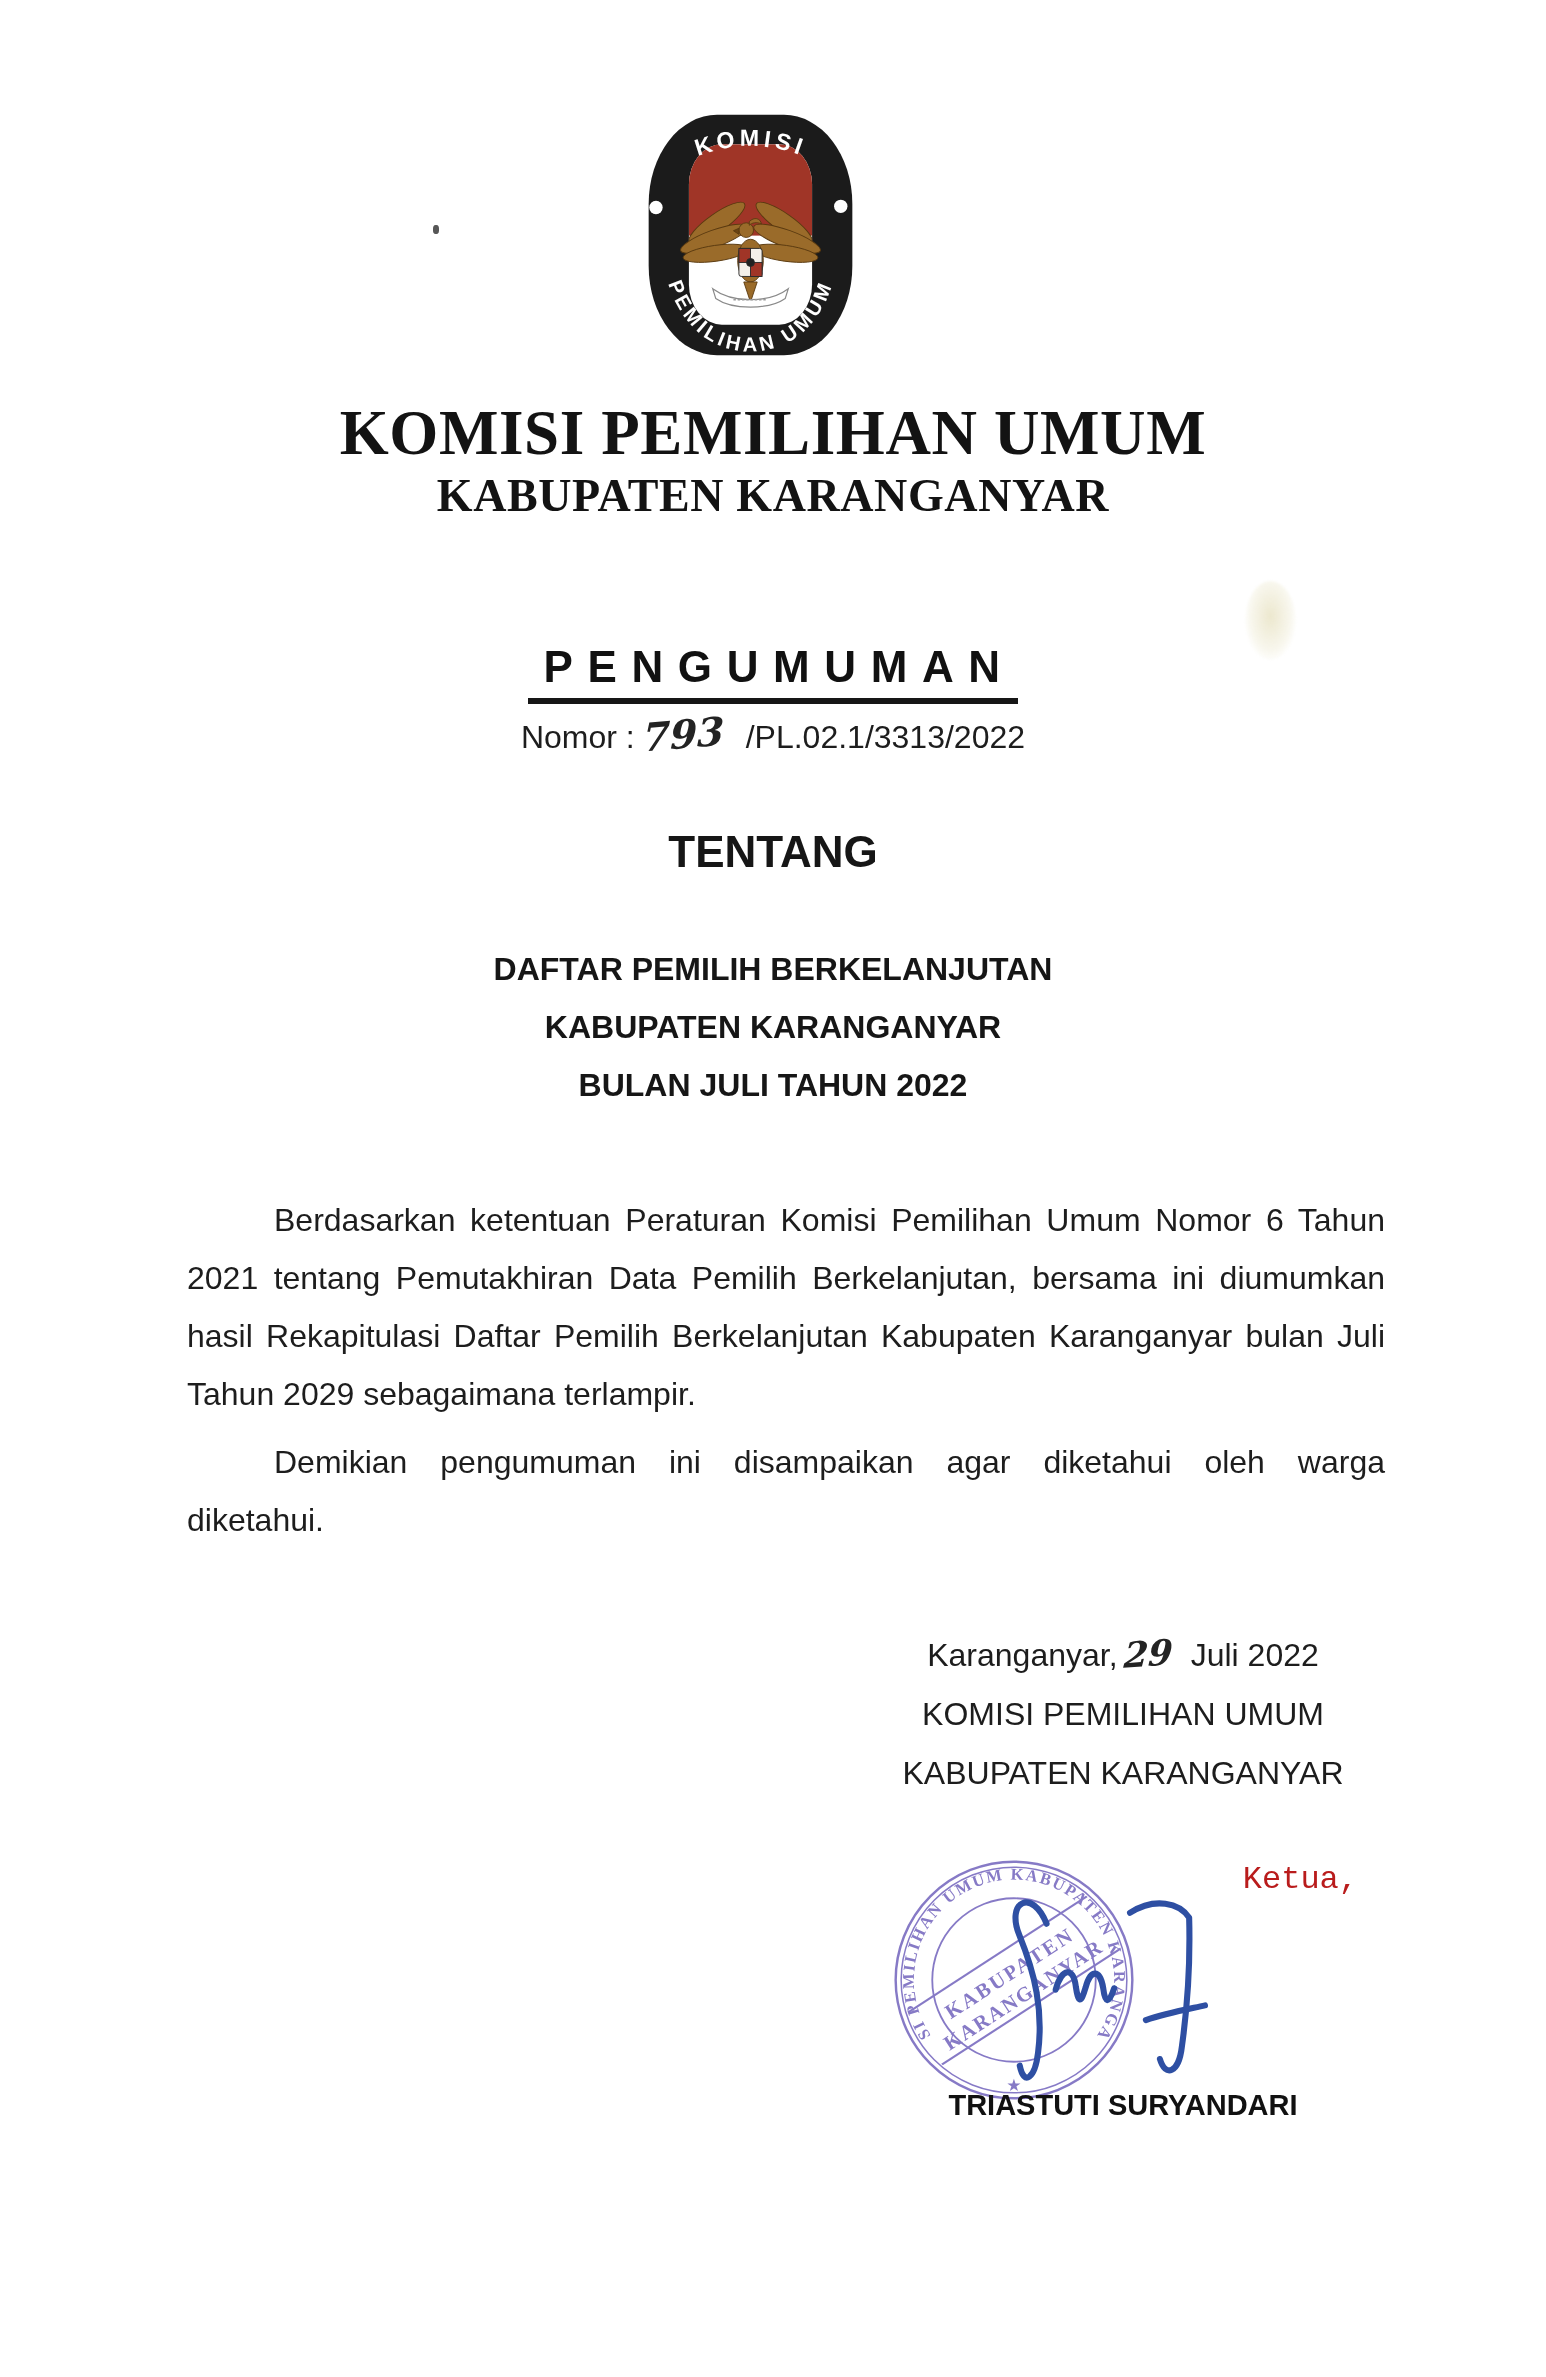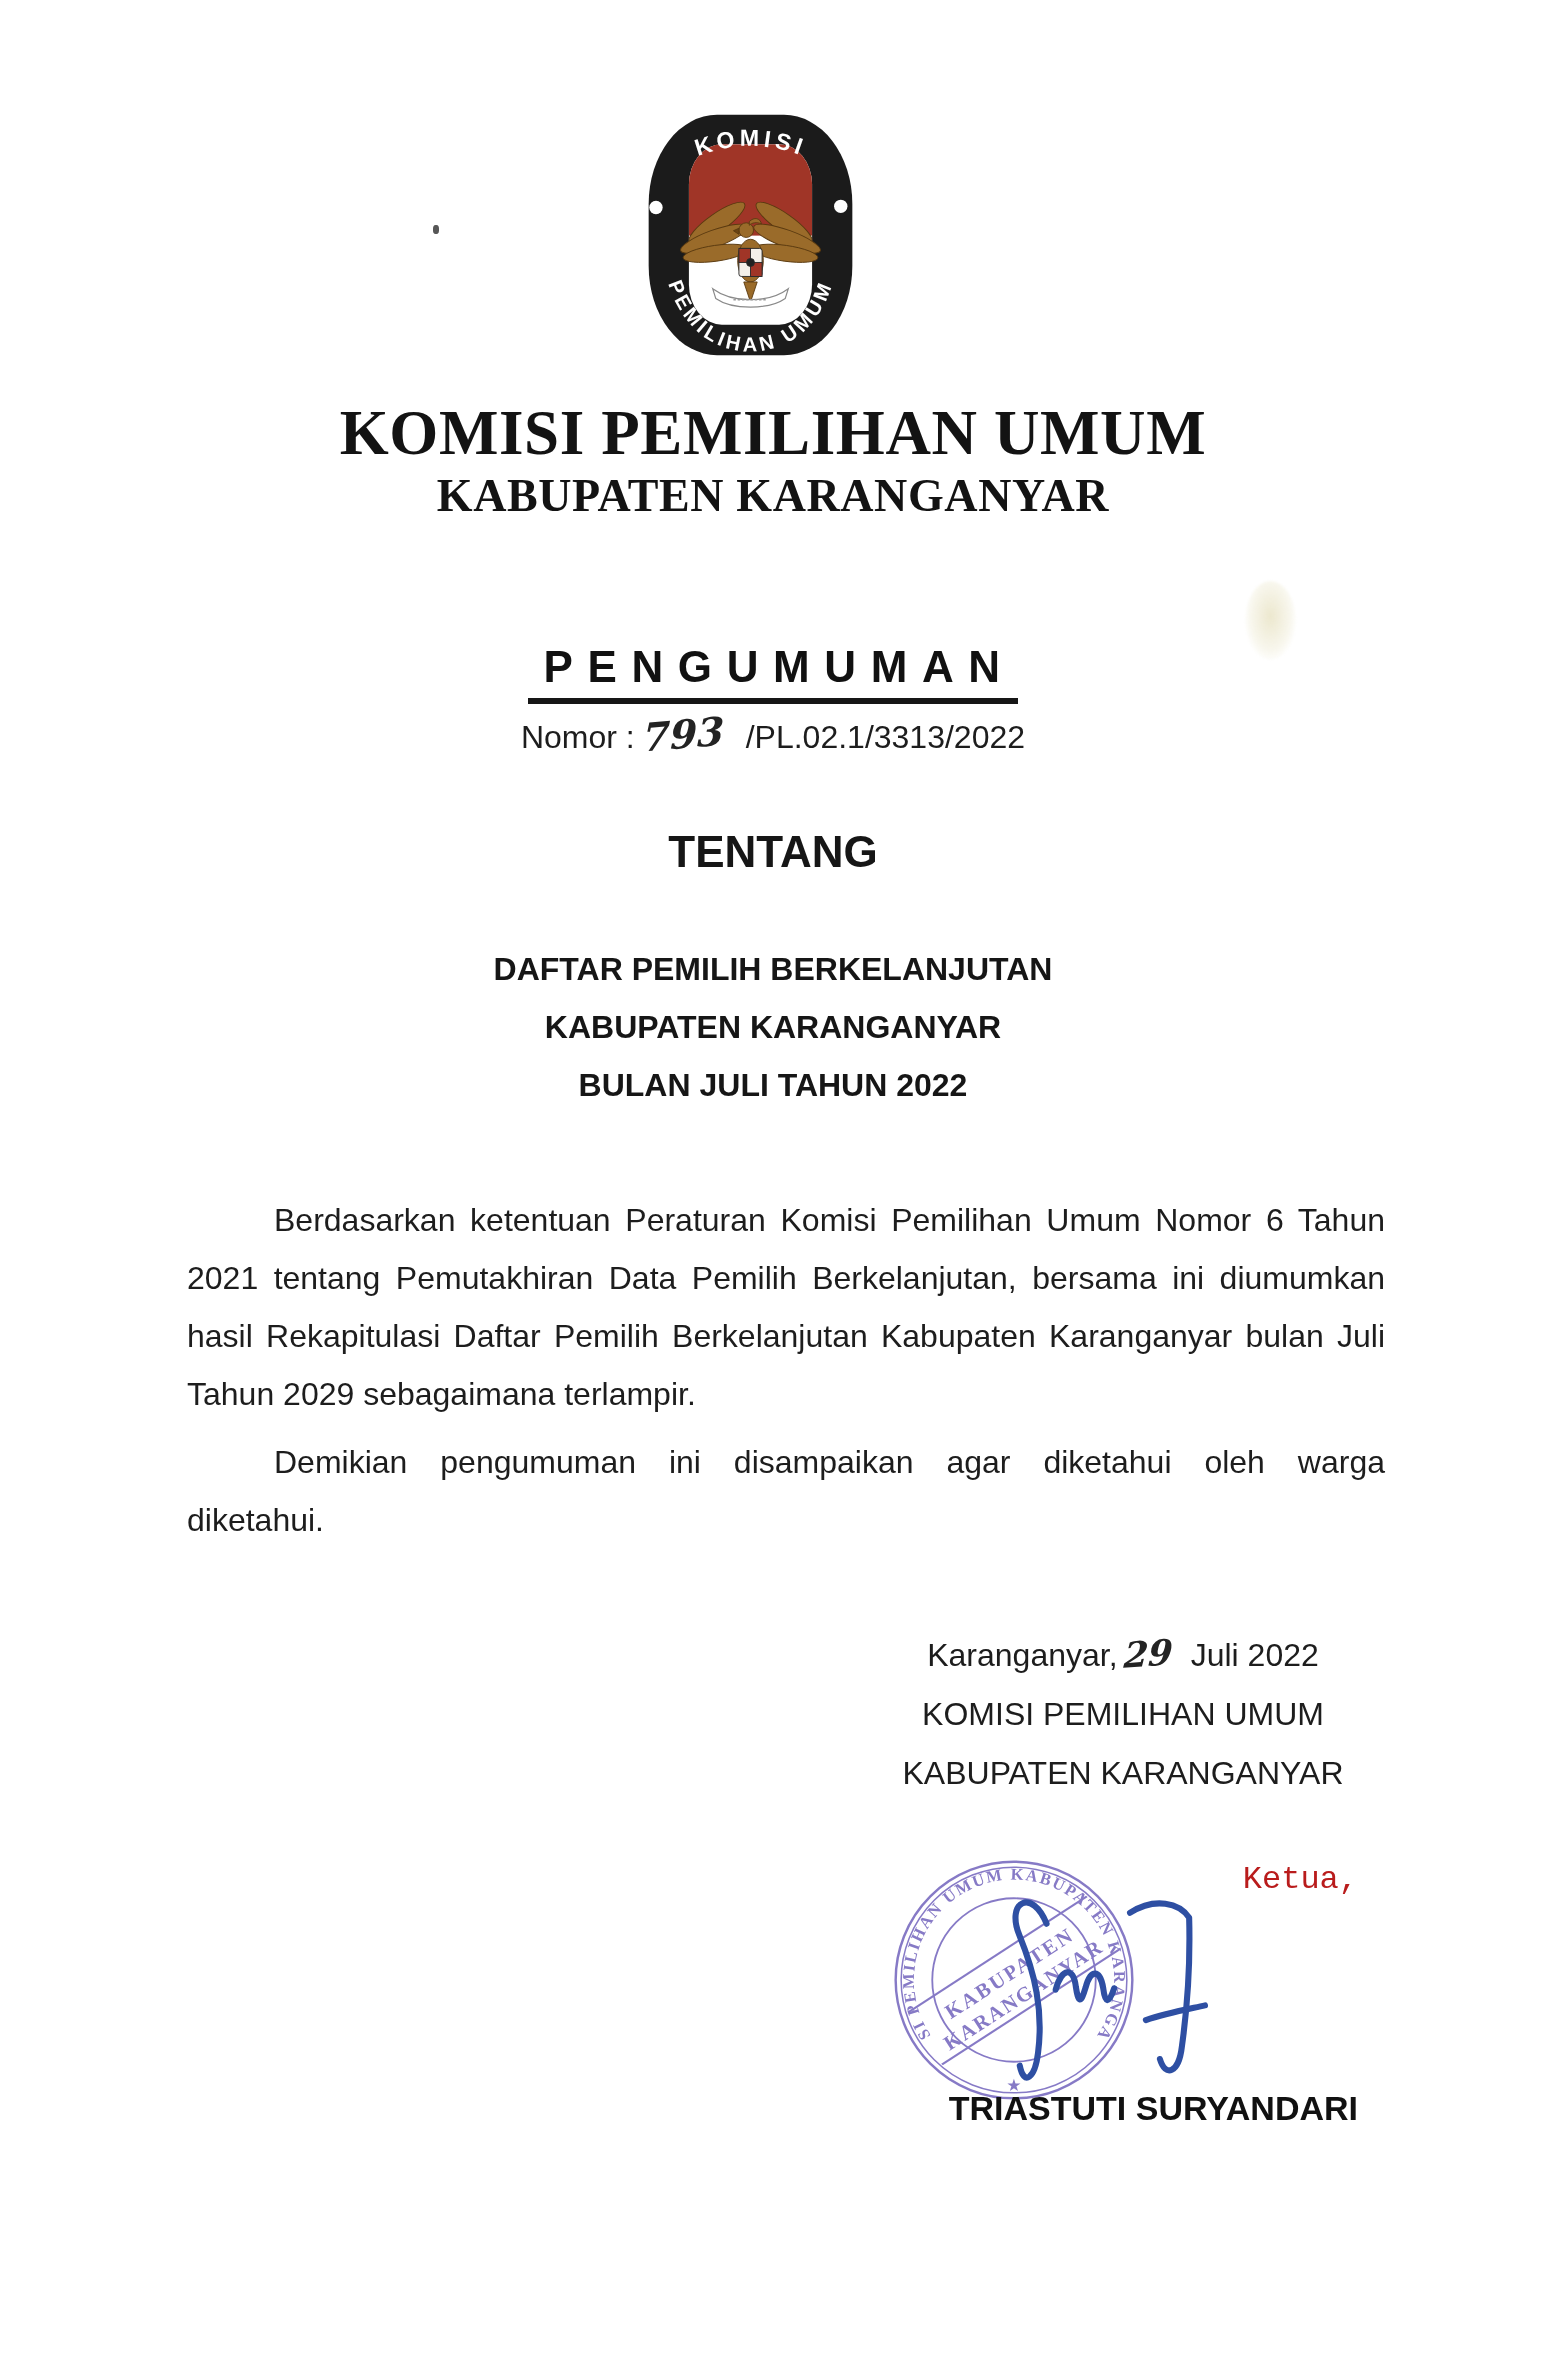--- a/index.html
+++ b/index.html
@@ -22,21 +22,21 @@
   .tentang{top:827px;font-weight:bold;font-size:44px;color:#161616;}
   .subject{top:940px;font-weight:bold;font-size:32px;line-height:58px;color:#161616;text-align:center;}
   
   .para{left:187px;width:1198px;font-size:32px;line-height:58px;color:#1d1d1d;}
   .p1{top:1191px;} .p2{top:1433px;}
   .jline{text-align:justify;text-align-last:justify;white-space:normal;}
   .indent{text-indent:87px;}
   
   .closing{left:888px;top:1624px;width:470px;text-align:center;font-size:32px;line-height:59px;color:#1d1d1d;}
   .ketua{left:888px;top:1861px;width:470px;text-align:right;font-size:32px;color:#b91c1c;z-index:3;font-family:Liberation Mono, monospace;}
-  .name{left:888px;top:2089px;width:470px;text-align:right;font-weight:bold;font-size:34px;color:#111;z-index:3;}
+  .name{left:888px;top:2089px;width:470px;text-align:center;font-weight:bold;font-size:29px;color:#111;z-index:3;}
   .stamp-box{left:892px;top:1858px;width:244px;height:244px;z-index:2;opacity:.9;}
   .sig-box{left:964px;top:1875px;width:287px;height:262px;z-index:4;}
   .logo-box{left:645px;top:111px;width:211px;height:248px;}
   
   .smudge{left:1245px;top:581px;width:51px;height:79px;border-radius:50%;
     background:radial-gradient(ellipse at 50% 45%, rgba(226,219,180,.65), rgba(236,232,205,.35) 55%, rgba(255,255,255,0) 75%);
     filter:blur(1.2px);z-index:1;}
   .speck{left:433px;top:225px;width:5.5px;height:8.5px;background:#3a3a3a;border-radius:45%;opacity:.85;}
   svg text{font-family:"Liberation Sans",sans-serif;}
   svg .sserif{font-family:"Liberation Serif",serif;}

